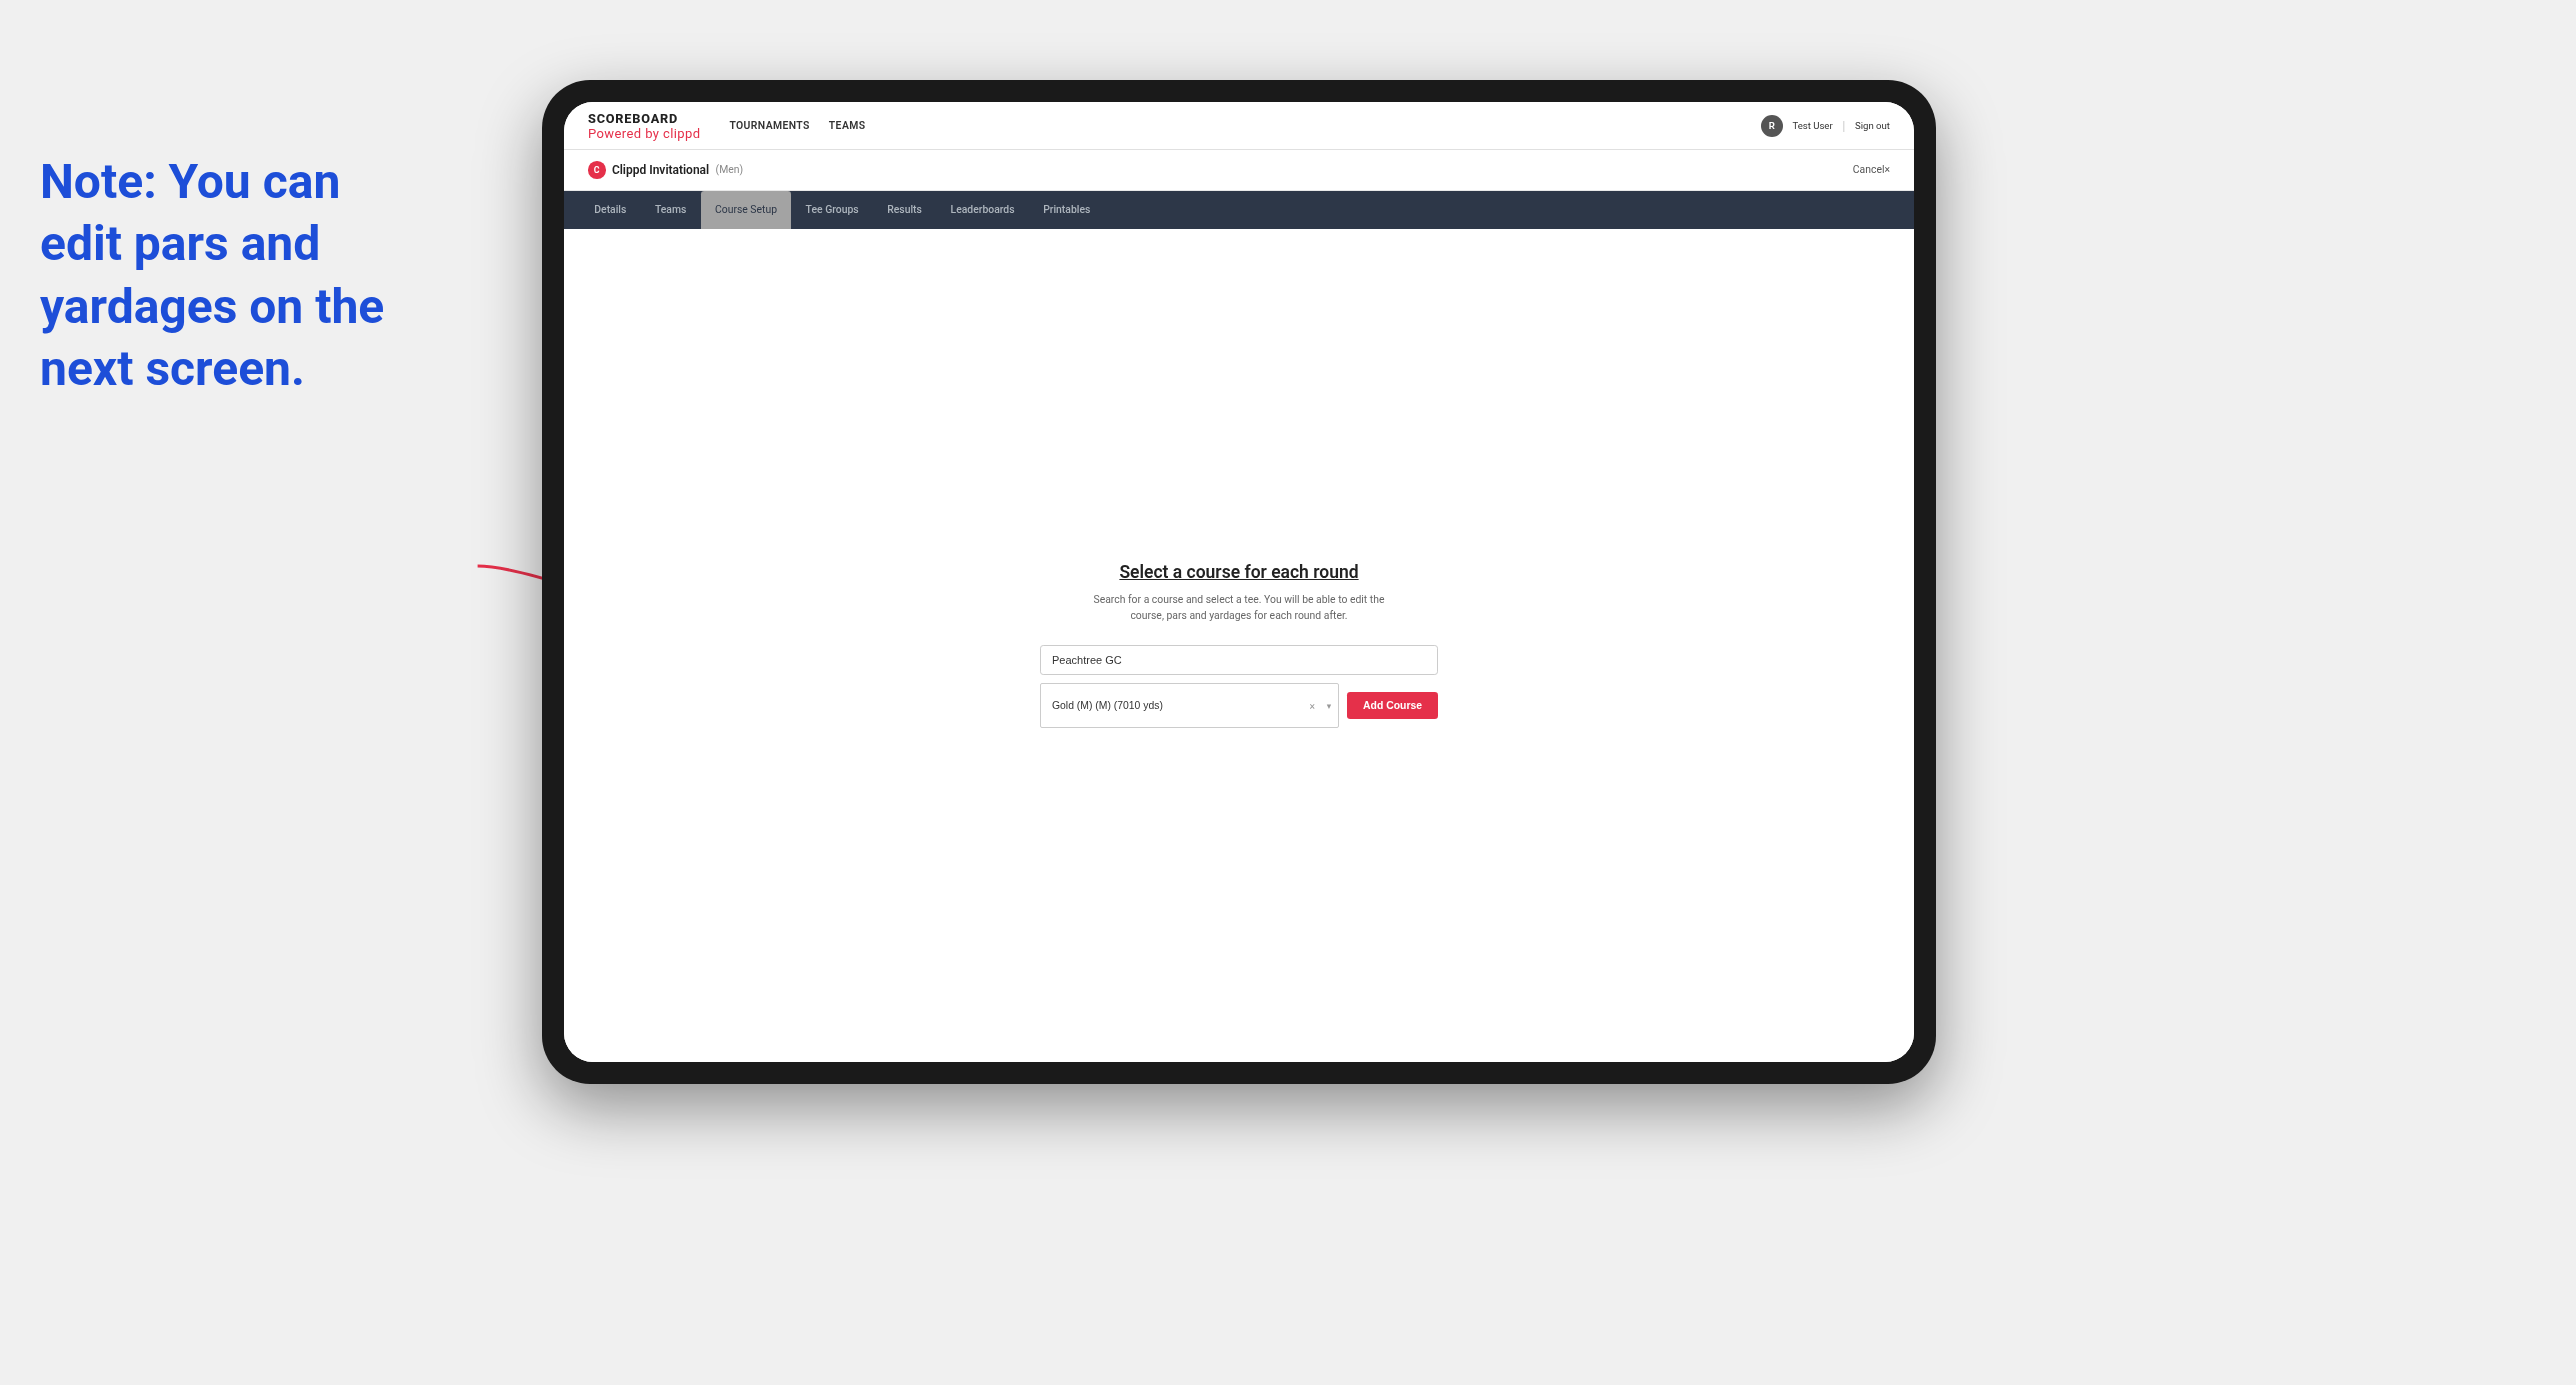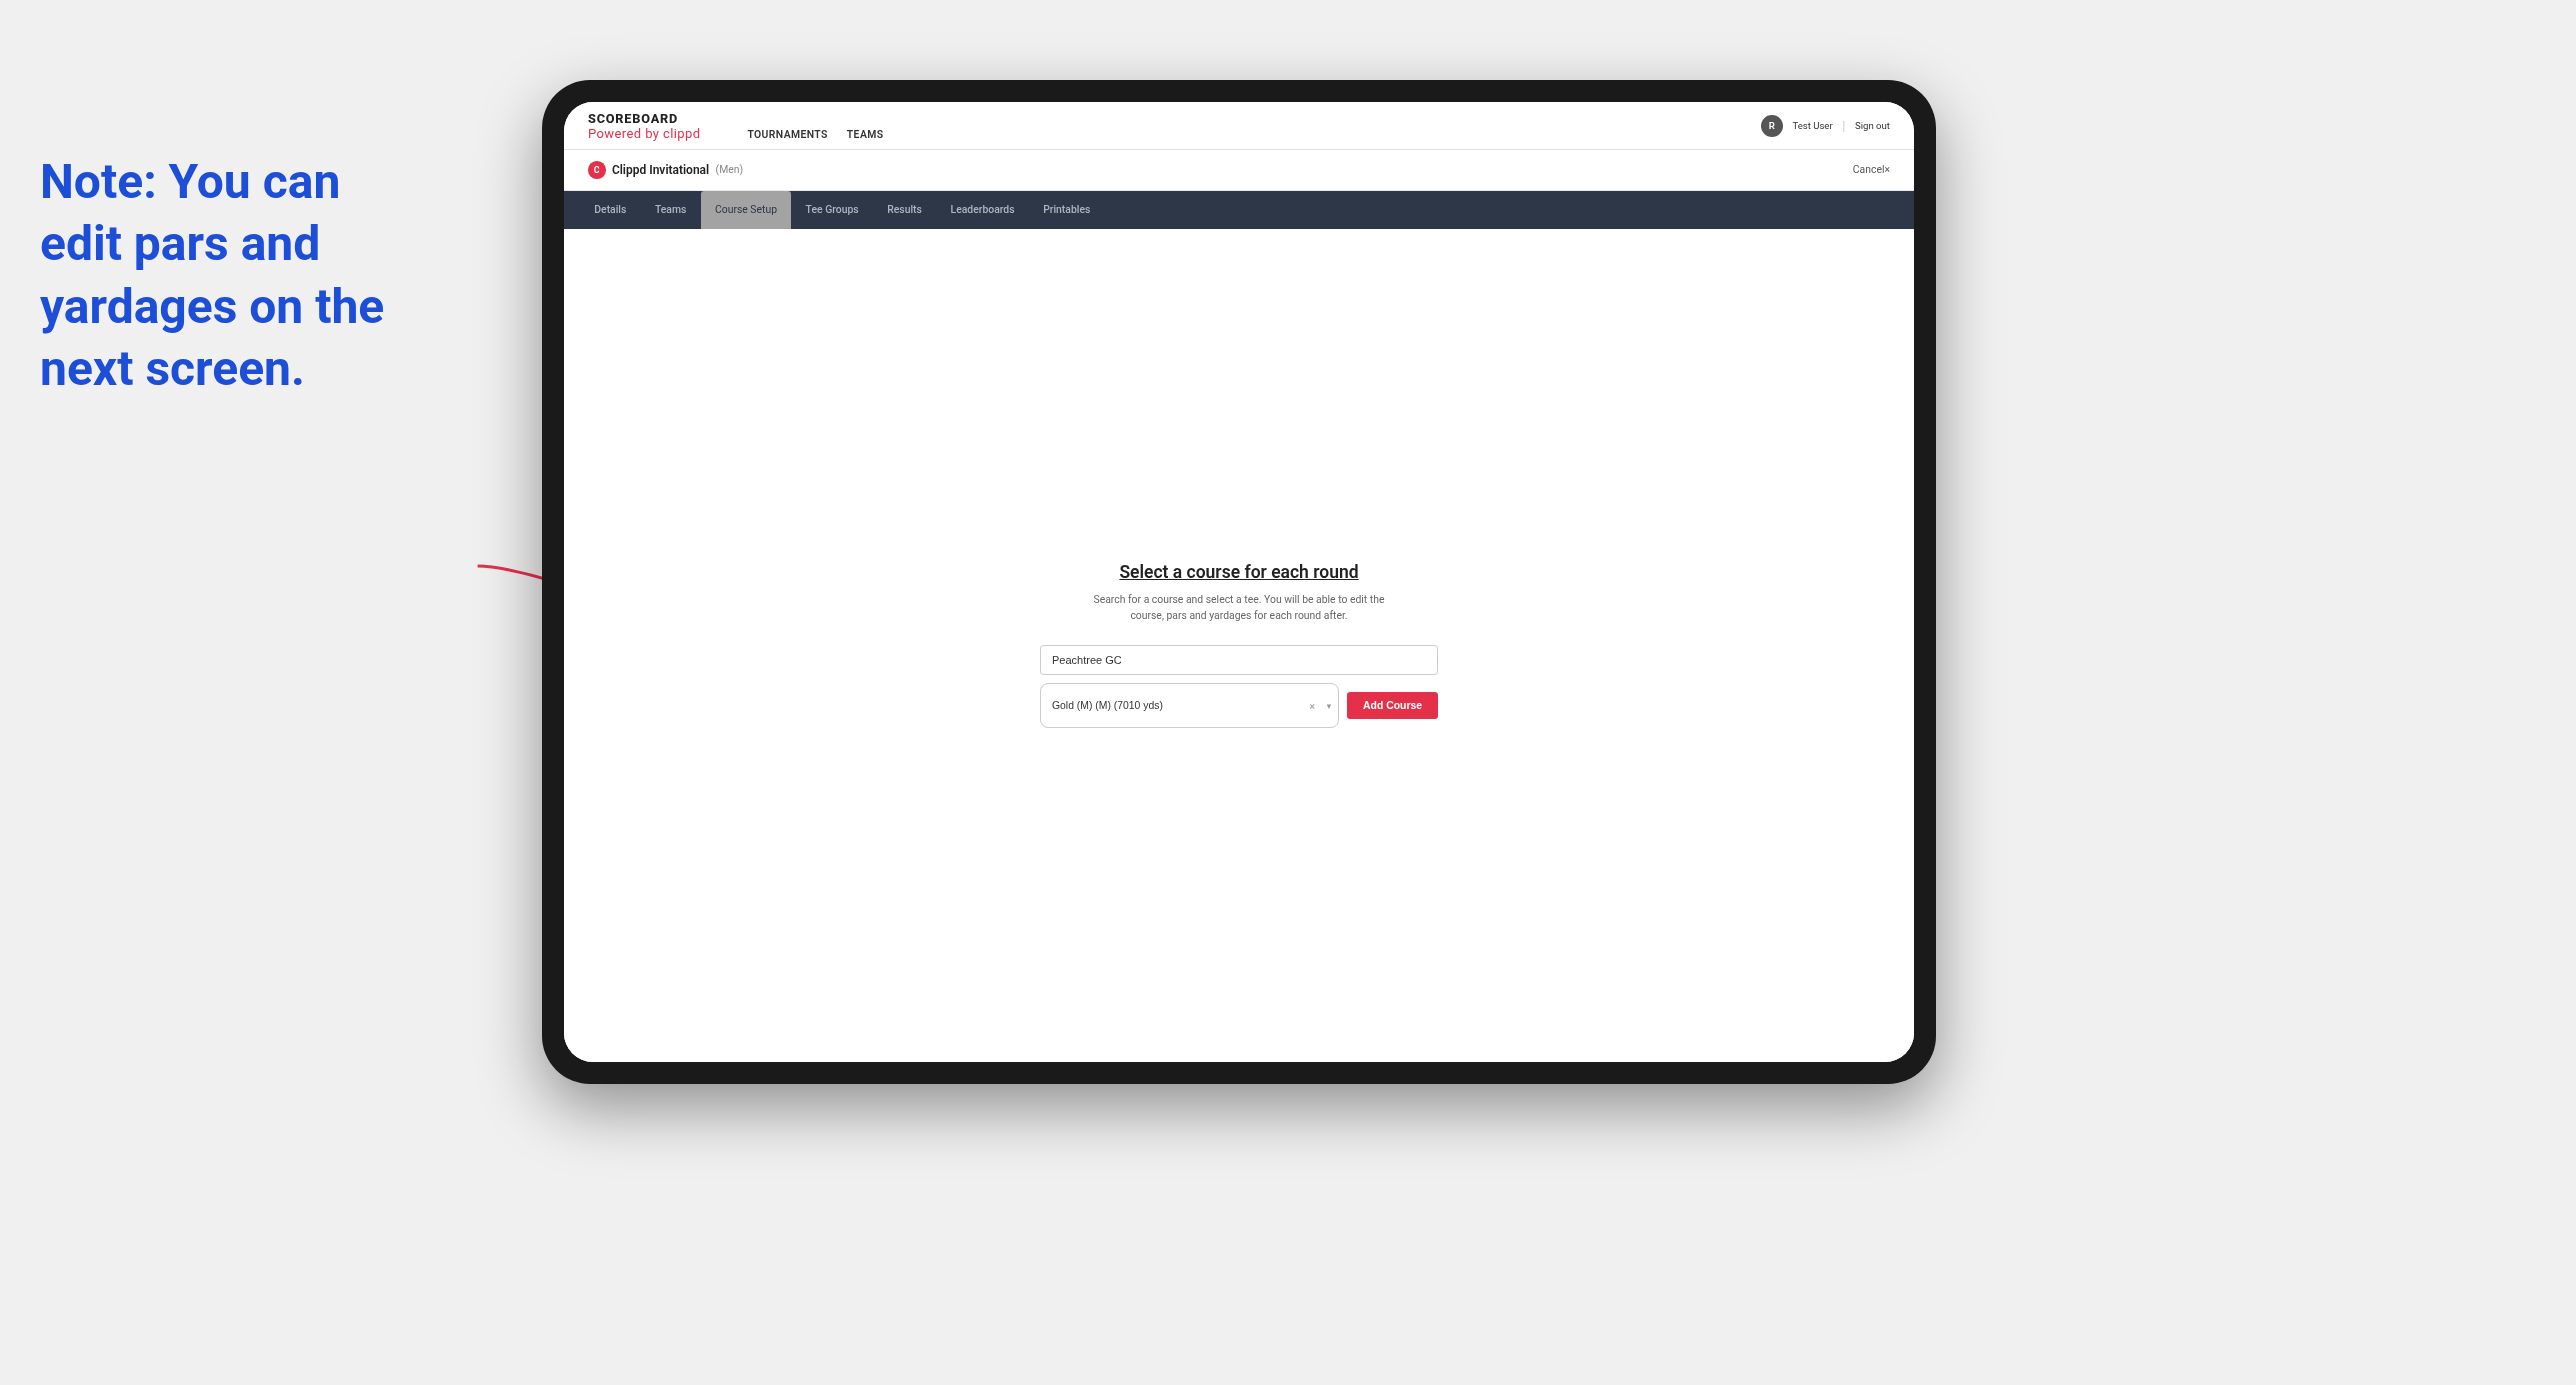--- a/index.html
+++ b/index.html
@@ -65,22 +65,22 @@
       border-bottom: 0.8px solid #e0e0e0;
       padding: 0 24px;
       height: 48px;
       display: flex;
       align-items: center;
       justify-content: space-between;
       flex-shrink: 0;
     }
     .top-nav-left {
       display: flex;
-      align-items: flex-end;
-      gap: 47px;
+      align-items: center;
+      gap: 29px;
     }
     .logo-area {
       display: flex;
       flex-direction: column;
     }
     .logo-text {
       font-size: 12.7px;
       font-weight: 800;
       letter-spacing: 0.8px;
       color: #222;
@@ -243,21 +243,21 @@
       gap: 8px;
     }
     .tee-select-wrapper {
       flex: 1;
       position: relative;
     }
     .tee-select-wrapper select {
       width: 100%;
       padding: 16px 11px;
       border: 0.8px solid #ccc;
-      border-radius: 8px;
+      border-radius: 2px;
       font-size: 10.4px;
       color: #333;
       background: #fff;
       outline: none;
       cursor: pointer;
       appearance: none;
     }
     .tee-clear-btn {
       position: absolute;
       right: 24px;

